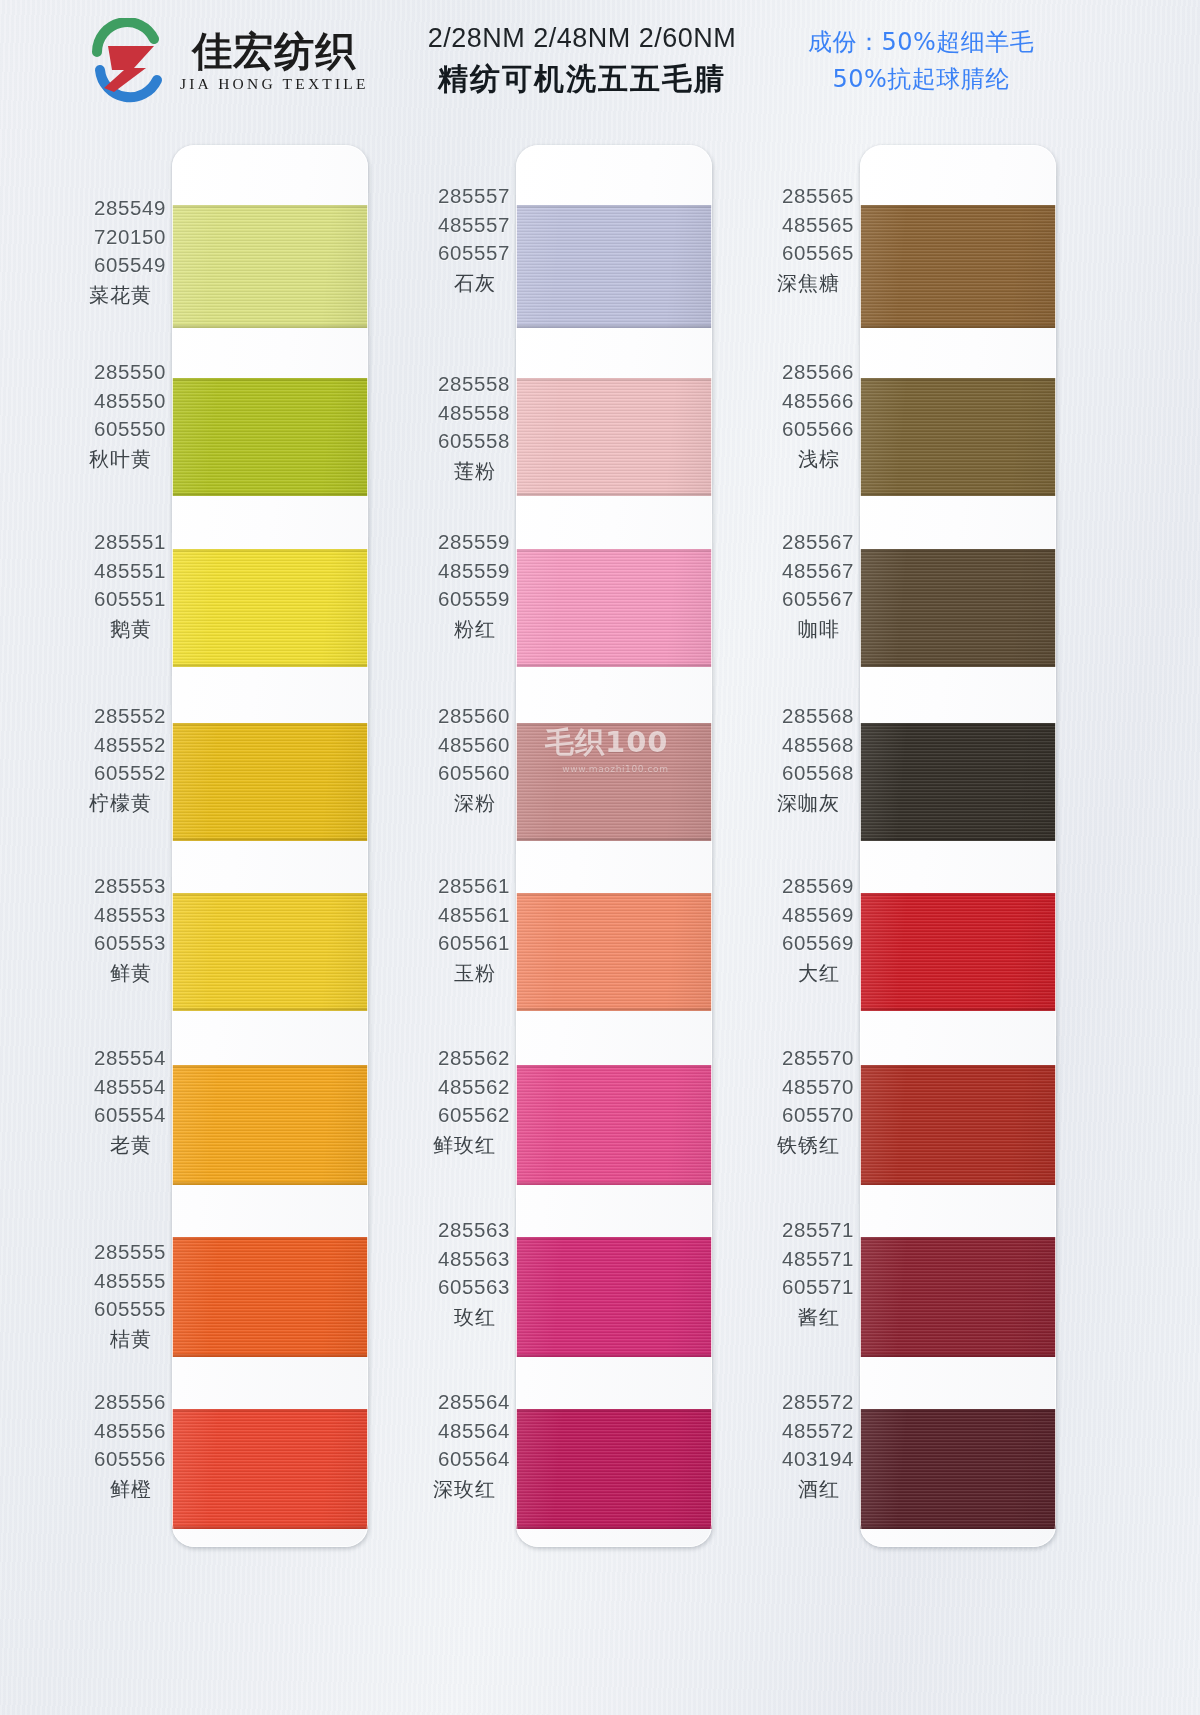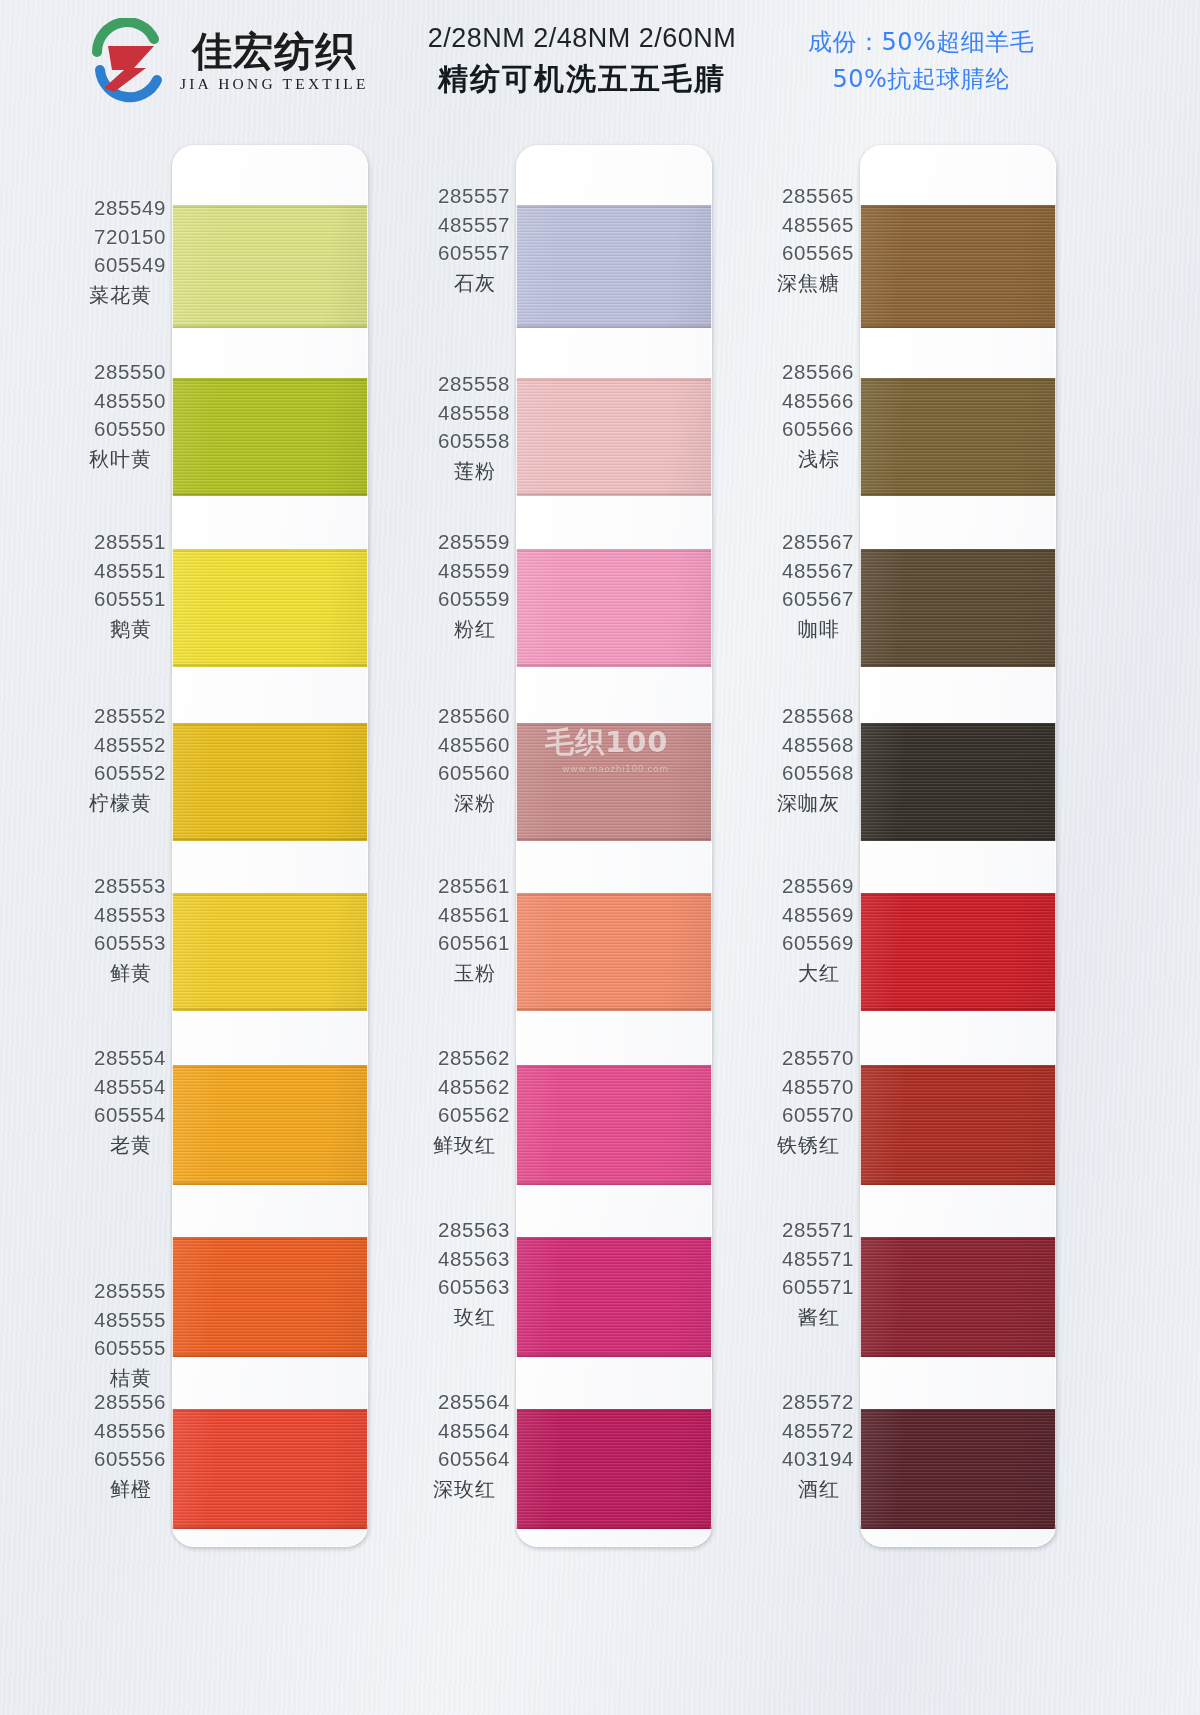--- a/index.html
+++ b/index.html
@@ -254,21 +254,21 @@
         <div class="code">485553</div>
         <div class="code">605553</div>
         <div class="cname">鲜黄</div>
       </div>
       <div class="entry-label" style="top: 922px;">
         <div class="code">285554</div>
         <div class="code">485554</div>
         <div class="code">605554</div>
         <div class="cname">老黄</div>
       </div>
-      <div class="entry-label" style="top: 1155px;">
+      <div class="entry-label" style="top: 1116px;">
         <div class="code">285555</div>
         <div class="code">485555</div>
         <div class="code">605555</div>
         <div class="cname">桔黄</div>
       </div>
       <div class="entry-label" style="top: 1266px;">
         <div class="code">285556</div>
         <div class="code">485556</div>
         <div class="code">605556</div>
         <div class="cname">鲜橙</div>

